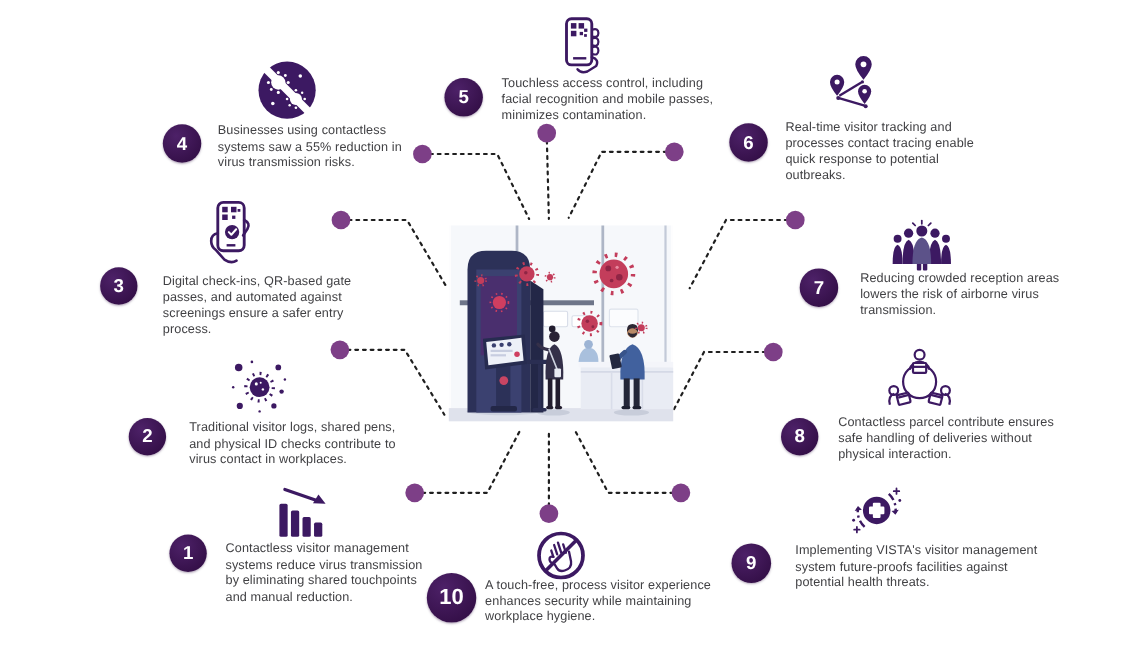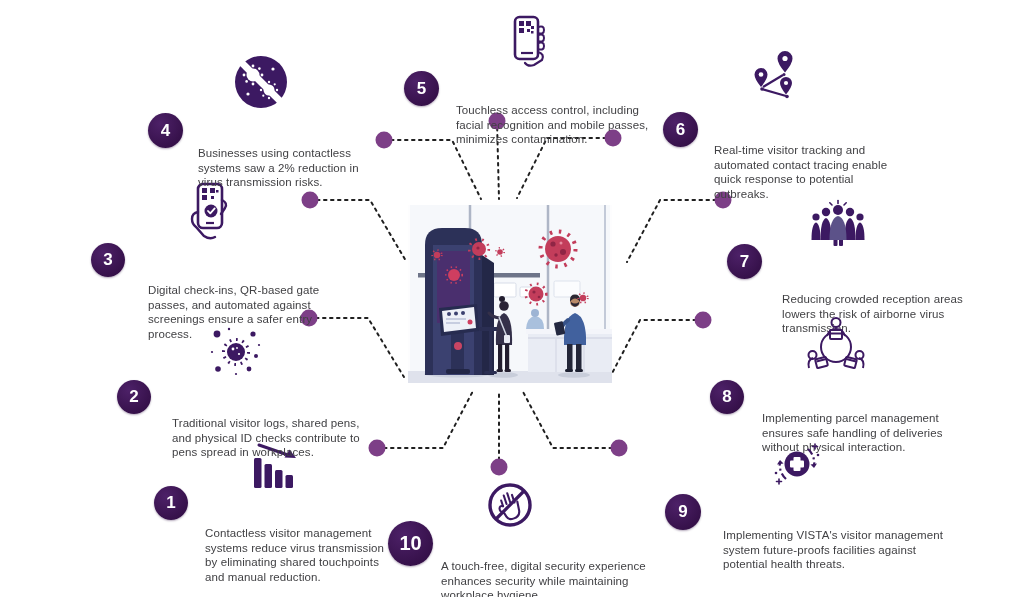--- a/index.html
+++ b/index.html
@@ -1,18 +1,18 @@
 <!DOCTYPE html>
 <html><head>
 <meta charset="utf-8">
 <style>
   html,body{margin:0;padding:0;background:#fff;}
   #canvas{position:relative;width:1024px;height:597px;background:#ffffff;overflow:hidden;
           font-family:"Liberation Sans",sans-serif;}
-  .txt{position:absolute;font-size:11.5px;line-height:1.27;color:#414144;letter-spacing:.1px;font-weight:400;margin-top:34px;}
+  .txt{position:absolute;font-size:11.5px;line-height:1.27;color:#414144;letter-spacing:.1px;font-weight:400;}
   .badge{position:absolute;border-radius:50%;color:#fff;display:flex;align-items:center;justify-content:center;
          font-weight:700;font-size:17px;background:radial-gradient(circle at 35% 30%,#4d2168,#351049 75%);
          box-shadow:0 1px 2px rgba(40,10,60,.35);}
   .badge.big{font-size:20px;}
   .icn{position:absolute;}
   .icn svg{display:block;width:100%;height:100%;}
   svg{overflow:visible;}
   #connectors{position:absolute;left:0;top:0;pointer-events:none;}
   #center-art{position:absolute;left:408px;top:205px;width:204px;height:178px;}
 </style>
@@ -175,21 +175,21 @@
           <circle cx="40" cy="44" r="2.4"></circle>
         <circle cx="20" cy="4" r="1.2"></circle>
           <circle cx="50" cy="20" r="1.1"></circle>
           <circle cx="27" cy="49" r="1.1"></circle>
           <circle cx="3" cy="27" r="1.1"></circle>
       </svg>
     </div>
     <div class="badge" style="left:117px;top:380px;width:34px;height:34px">
         <span>2</span>
       </div>
-    <div class="txt" style="left:172px;top:382px;width:202px">Traditional visitor logs, shared pens, and physical ID checks contribute to pens spread in workplaces.</div>
+    <div class="txt" style="left:172px;top:382px;width:202px">Traditional visitor logs, shared pens, and physical ID checks contribute to virus contact in workplaces.</div>
   </div>
 
   <div>
     <div class="icn" style="left:185px;top:182px;width:50px;height:58px">
       <svg viewBox="0 0 50 58" fill="none" stroke="#3C1962">
         <rect x="13" y="2" width="24" height="44" rx="5" stroke-width="2.6"></rect>
         <g fill="#3C1962" stroke="none">
             <rect x="17" y="6" width="5" height="5"></rect>
             <rect x="25" y="6" width="5" height="5"></rect>
             <rect x="17" y="13" width="5" height="5"></rect>
@@ -240,21 +240,21 @@
             <circle cx="22.5" cy="23" r="1.1"></circle>
             <circle cx="34.5" cy="34.5" r="1.1"></circle>
             <circle cx="38" cy="38" r="1"></circle>
           </g>
         <rect x="-4" y="24.5" width="64" height="7" fill="#ffffff" transform="rotate(45 28 28)"></rect>
       </svg>
     </div>
     <div class="badge" style="left:148px;top:113px;width:35px;height:35px">
         <span>4</span>
       </div>
-    <div class="txt" style="left:198px;top:112px;width:170px">Businesses using contactless systems saw a 2% reduction in virus transmission risks.</div>
+    <div class="txt" style="left:198px;top:112px;width:170px">Businesses using contactless systems saw a 55% reduction in virus transmission risks.</div>
   </div>
 
   <div>
     <div class="icn" style="left:506px;top:14px;width:44px;height:52px">
       <svg viewBox="0 0 44 52" fill="none" stroke="#3C1962">
         <rect x="9" y="3" width="23" height="42" rx="4.5" stroke-width="2.6"></rect>
         <g fill="#3C1962" stroke="none">
           <rect x="13" y="7" width="5" height="5"></rect>
             <rect x="20" y="7" width="5" height="5"></rect>
             <rect x="13" y="14" width="5" height="5"></rect>
@@ -291,21 +291,21 @@
         <g fill="#ffffff">
             <circle cx="34" cy="9.5" r="2.6"></circle>
             <circle cx="10" cy="25.5" r="2.3"></circle>
             <circle cx="35" cy="34" r="2.1"></circle>
           </g>
       </svg>
     </div>
     <div class="badge" style="left:663px;top:112px;width:35px;height:35px">
         <span>6</span>
       </div>
-    <div class="txt" style="left:714px;top:109px;width:184px">Real-time visitor tracking and automated contact tracing enable quick response to potential outbreaks.</div>
+    <div class="txt" style="left:714px;top:109px;width:184px">Real-time visitor tracking and processes contact tracing enable quick response to potential outbreaks.</div>
   </div>
 
   <div>
     <div class="icn" style="left:809px;top:200px;width:58px;height:46px">
       <svg viewBox="0 0 58 46">
         <g fill="#3C1962">
           <circle cx="7" cy="17" r="3.6"></circle>
             <path d="M2.5,40 Q2.5,24 7,22.5 Q11.5,24 11.5,40 Z"></path>
           <circle cx="17" cy="12" r="4.2"></circle>
             <path d="M11.5,40 Q11.5,20 17,18 Q22.5,20 22.5,40 Z"></path>
@@ -321,21 +321,21 @@
         <g stroke="#3C1962" stroke-width="1.6" stroke-linecap="round">
           <line x1="29" y1="3.5" x2="29" y2="0.5"></line>
             <line x1="23" y1="5" x2="20.8" y2="2.8"></line>
             <line x1="35" y1="5" x2="37.2" y2="2.8"></line>
         </g>
       </svg>
     </div>
     <div class="badge" style="left:727px;top:244px;width:35px;height:35px">
         <span>7</span>
       </div>
-    <div class="txt" style="left:782px;top:258px;width:196px">Reducing crowded reception areas lowers the risk of airborne virus transmission.</div>
+    <div class="txt" style="left:782px;top:246px;width:196px">Reducing crowded reception areas lowers the risk of airborne virus transmission.</div>
   </div>
 
   <div>
     <div class="icn" style="left:804px;top:316px;width:64px;height:60px">
       <svg viewBox="0 0 64 60" fill="none" stroke="#3C1962" stroke-width="2">
         <circle cx="32" cy="31" r="15"></circle>
         <circle cx="32" cy="6.5" r="4.5"></circle>
         <path d="M23,20 q2,-7 9,-7 q7,0 9,7"></path>
         <rect x="26" y="14" width="12" height="9" rx="1" fill="#ffffff"></rect>
         <line x1="26" y1="17.5" x2="38" y2="17.5"></line>
@@ -345,21 +345,21 @@
         <line x1="12.5" y1="45.5" x2="23" y2="42.8"></line>
         <circle cx="55.5" cy="39" r="4"></circle>
         <path d="M59,52 q2,-8 -4,-10"></path>
         <rect x="41" y="42" width="11" height="9" rx="1" transform="rotate(14 46.5 46.5)" fill="#ffffff"></rect>
         <line x1="41.5" y1="42.8" x2="52" y2="45.5"></line>
       </svg>
     </div>
     <div class="badge" style="left:710px;top:380px;width:34px;height:34px">
         <span>8</span>
       </div>
-    <div class="txt" style="left:762px;top:377px;width:214px">Implementing parcel management ensures safe handling of deliveries without physical interaction.</div>
+    <div class="txt" style="left:762px;top:377px;width:214px">Contactless parcel contribute ensures safe handling of deliveries without physical interaction.</div>
   </div>
 
   <div>
     <div class="icn" style="left:774px;top:441px;width:46px;height:46px">
       <svg viewBox="0 0 46 46">
         <circle cx="23" cy="23" r="12.5" fill="#3C1962"></circle>
         <g fill="#ffffff">
             <rect x="19.5" y="16" width="7" height="14" rx="1"></rect>
             <rect x="16" y="19.5" width="14" height="7" rx="1"></rect>
           </g>
@@ -392,16 +392,16 @@
         <g transform="rotate(-18 24 24)" stroke="#3C1962" stroke-width="2.1" stroke-linecap="round">
           <path d="M17,23 v-6 M21,22 v-9 M25,22 v-10 M29,23 v-8"></path>
           <path d="M17,23 q-3,-2 -4,1 q-1,3 3,6 l1,4 q1,4 6,4 q7,0 8,-6 l1,-9"></path>
         </g>
         <line x1="11" y1="37" x2="37" y2="11" stroke="#3C1962" stroke-width="3.2" stroke-linecap="round"></line>
       </svg>
     </div>
     <div class="badge big" style="left:388px;top:521px;width:45px;height:45px">
         <span>10</span>
       </div>
-    <div class="txt" style="left:441px;top:525px;width:210px">A touch-free, digital security experience enhances security while maintaining workplace hygiene.</div>
+    <div class="txt" style="left:441px;top:525px;width:210px">A touch-free, process visitor experience enhances security while maintaining workplace hygiene.</div>
   </div>
 
 </div>
 
 </body></html>

